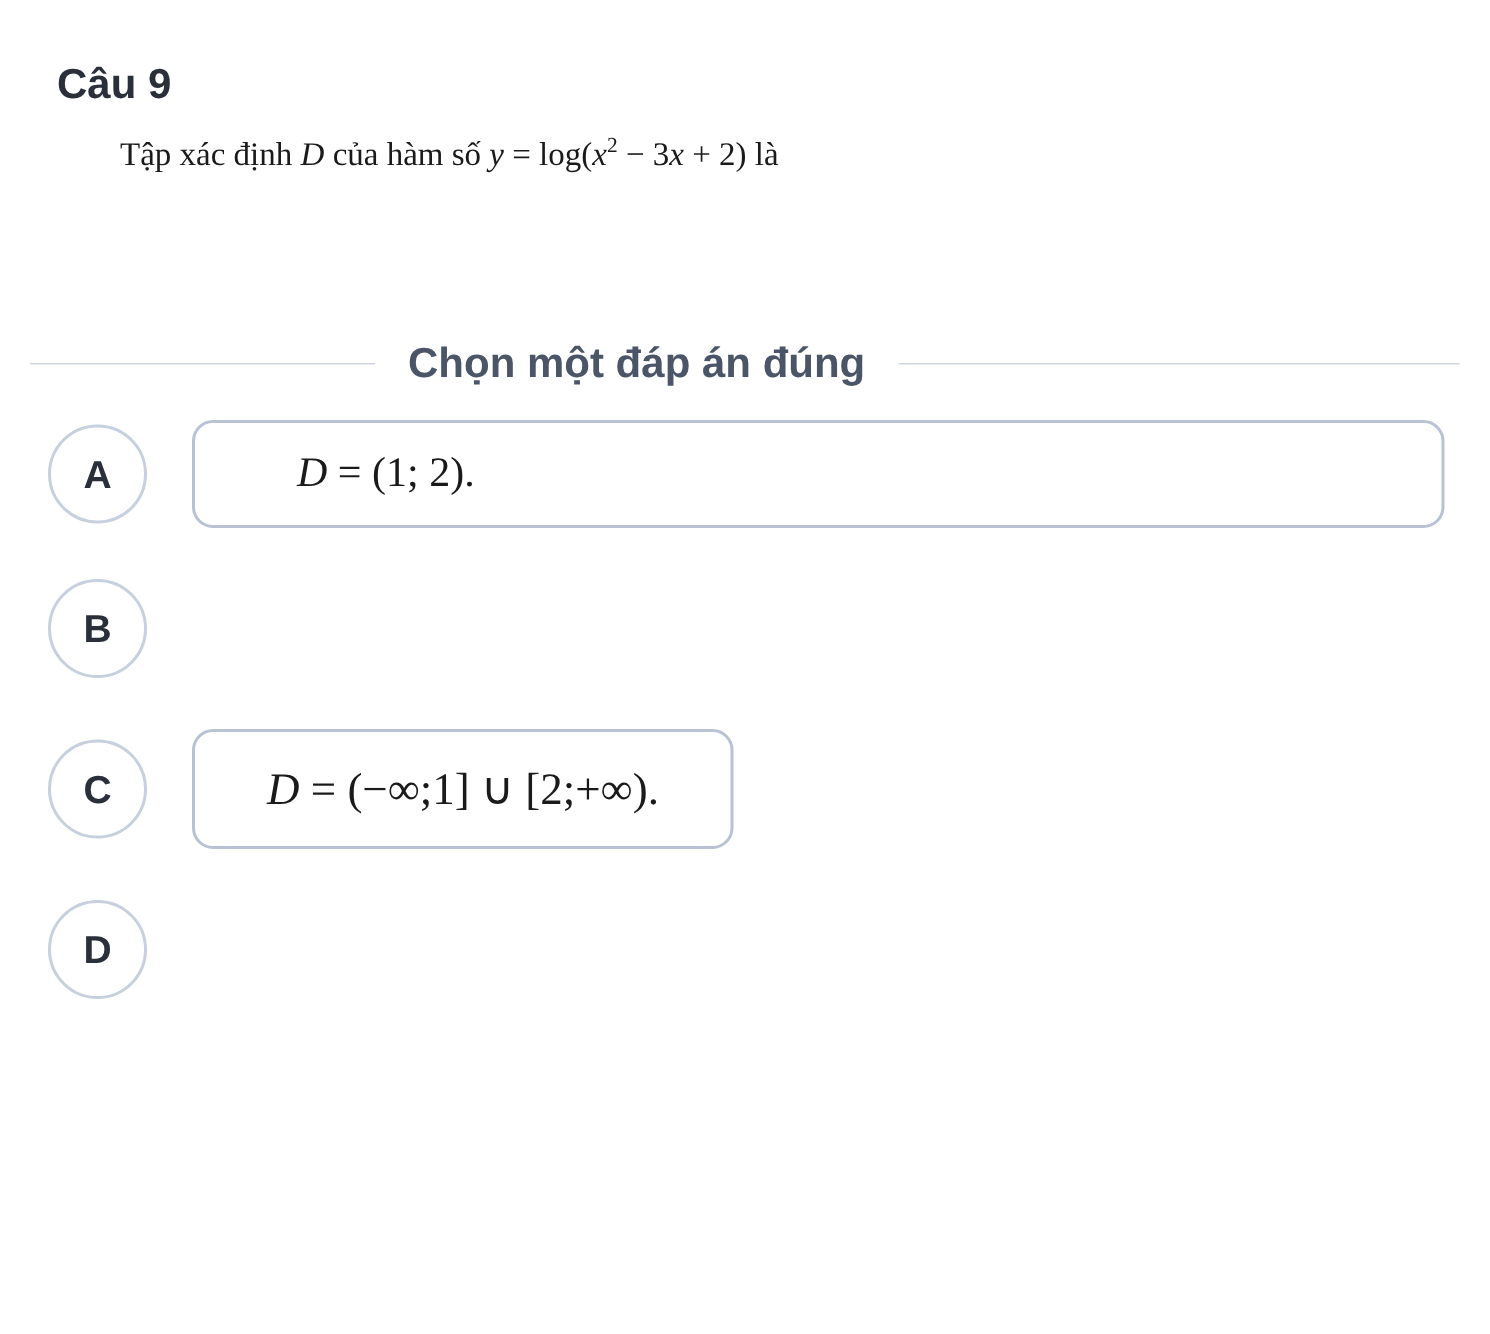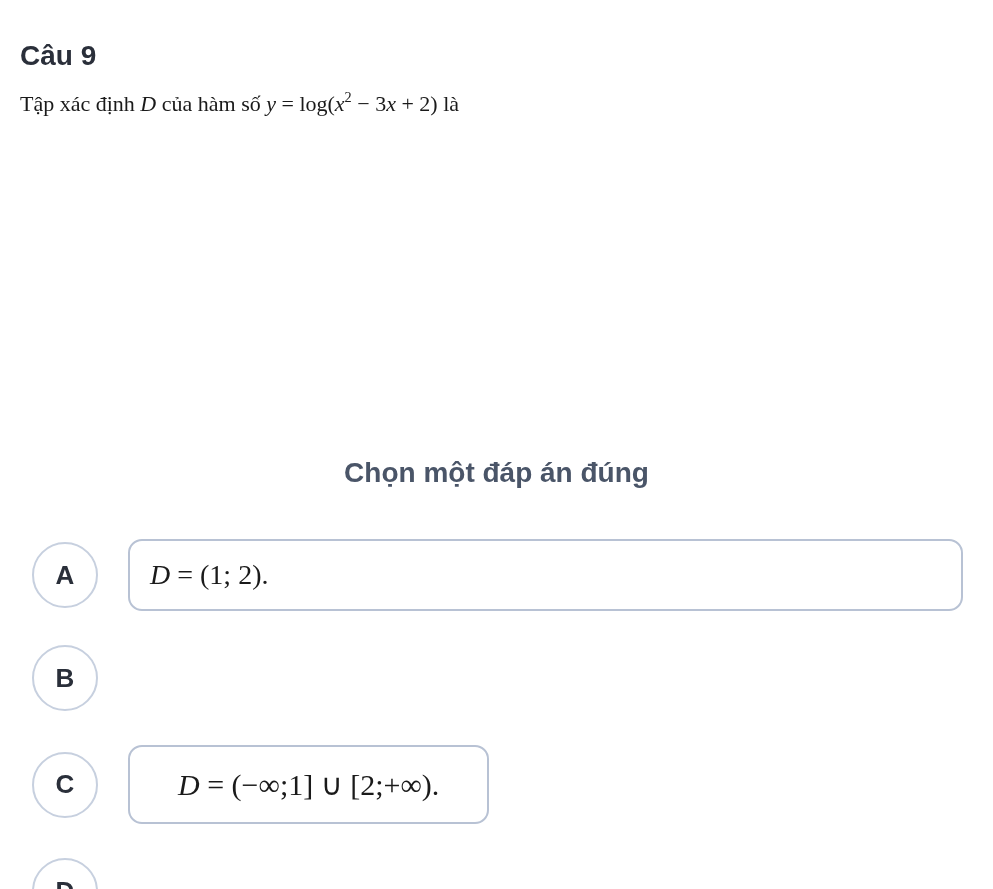--- a/index.html
+++ b/index.html
@@ -9,42 +9,42 @@
     width: 993px;
     height: 889px;
     padding: 40px 20px 20px 20px;
     color: #1a1a1a;
   }
   .question-header {
     font-size: 28px;
     font-weight: 700;
     color: #2a2f3a;
     margin-bottom: 18px;
-    margin-left: 0;
+    margin-left: 18px;
   }
   .question-text {
     font-family: 'Times New Roman', Times, serif;
     font-size: 22px;
     color: #1a1a1a;
+    margin-left: 60px;
     margin-bottom: 110px;
   }
   .question-text .math-var {
     font-style: italic;
   }
   .sup {
     font-size: 0.65em;
     vertical-align: super;
     position: relative;
     top: -0.1em;
   }
   .instruction-row {
     display: flex;
     align-items: center;
-    margin-bottom: 50px;
-    flex-direction: column;
+    margin-bottom: 22px;
   }
   .instruction-row .line {
     flex: 1;
     height: 1px;
     background: #cfd5df;
   }
   .instruction-row .left-short {
     flex: 0 0 230px;
   }
   .instruction-text {
@@ -76,21 +76,21 @@
     font-size: 26px;
     font-weight: 600;
     color: #2a2f3a;
     background: #fff;
     flex-shrink: 0;
     cursor: pointer;
   }
   .option-box {
     border: 2px solid #b8c2d4;
     border-radius: 14px;
-    padding: 18px 20px;
+    padding: 18px 68px;
     font-family: 'Times New Roman', Times, serif;
     font-size: 28px;
     color: #1a1a1a;
     min-height: 66px;
     display: flex;
     align-items: center;
     cursor: pointer;
   }
   .option-box.full {
     flex: 1;

